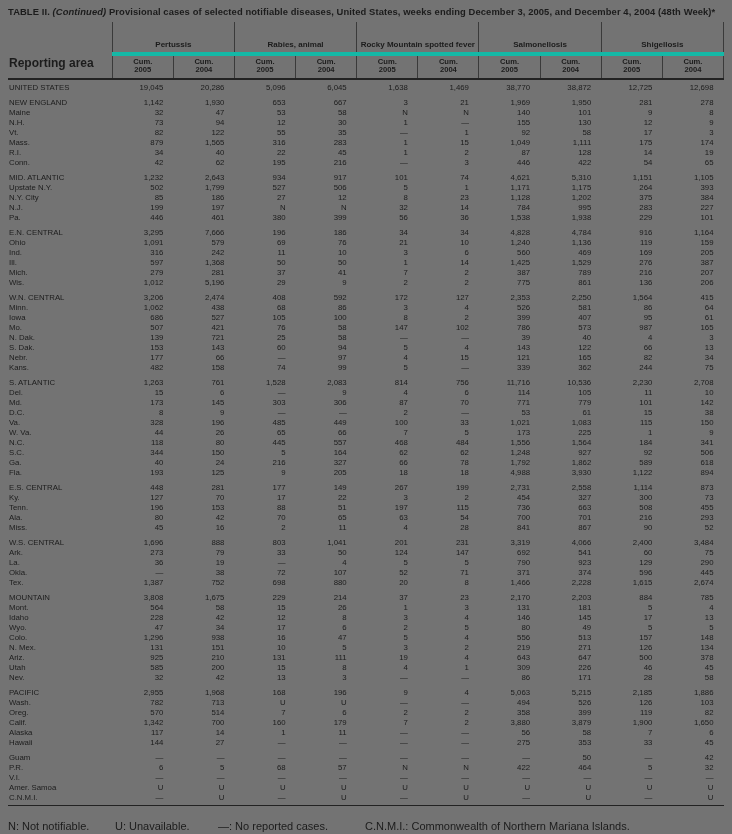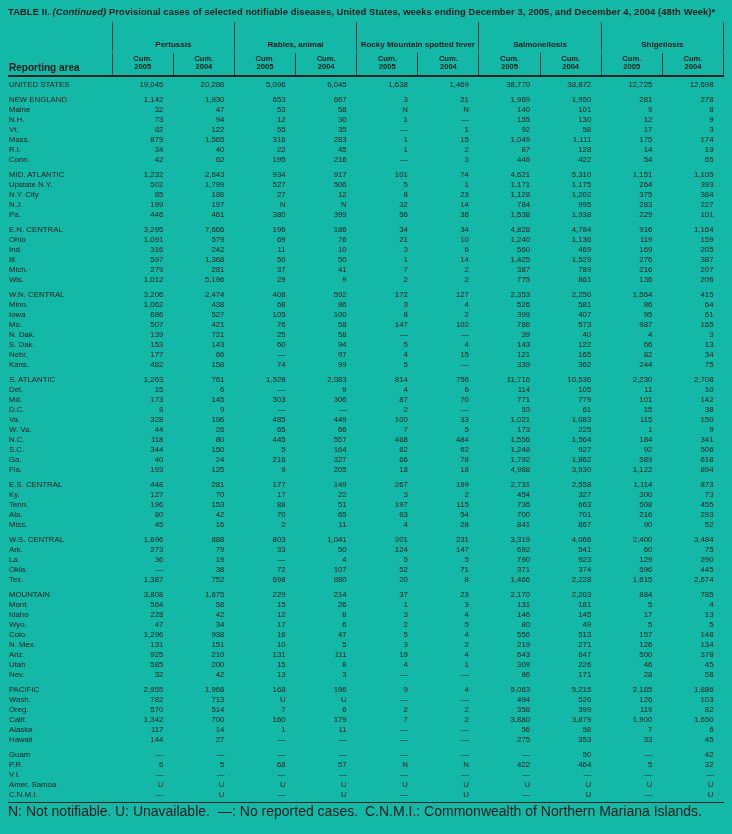--- a/index.html
+++ b/index.html
@@ -1,52 +1,52 @@
 <!DOCTYPE html>
 <html><head>
 <meta charset="utf-8">
 <style>
   html,body{margin:0;padding:0;background:#e8e8e8;}
   .page{
     width:732px;height:834px;box-sizing:border-box;
-    background:#14b8a6;color:#1c1c1c;
+    background:#737373;color:#1c1c1c;
     font-family:"Liberation Sans","DejaVu Sans",sans-serif;
     padding:6px 8px 0 8px;overflow:hidden;
   }
   .title{font-weight:bold;font-size:9.4px;line-height:11.6px;letter-spacing:.1px;margin-bottom:4px;}
   .title .it{font-style:italic;}
   table.main{border-collapse:collapse;table-layout:fixed;width:716px;}
   thead th{font-weight:bold;padding:0;}
   th.area-h{
-    text-align:left;vertical-align:bottom;font-size:10px;
-    border-bottom:2.5px solid #222;padding:0 0 2px 1px;
+    text-align:left;vertical-align:bottom;font-size:12px;
+    border-bottom:2.5px solid #222;padding:0 0 8px 1px;
   }
   th.grp{
     font-size:8px;line-height:9.5px;text-align:center;vertical-align:bottom;
-    border-left:1px solid #3a3a3a;border-bottom:1px solid #14b8a6;
+    border-left:1px solid #3a3a3a;border-bottom:4px solid #14b8a6;
     padding:2px 3px 2px 3px;height:26px;
   }
   th.grp.last{border-right:1px solid #3a3a3a;}
   th.sub{
     font-size:7.6px;line-height:8.8px;vertical-align:middle;
     border-left:1px solid #3a3a3a;border-bottom:2.5px solid #222;
     padding:2px 0 3px 0;
   }
   th.sub.last{border-right:1px solid #3a3a3a;}
   tbody td{
     font-size:7.8px;line-height:10px;height:10px;
     white-space:nowrap;overflow:hidden;padding:0;
   }
   tbody td.area{text-align:left;padding-left:1px;}
   tbody td.num{text-align:right;padding-right:10px;}
   tbody tr.first td{padding-top:3px;}
   tbody tr.gap td{height:5px;line-height:5px;font-size:1px;}
   .footnotes{
     width:716px;border-top:1.5px solid #222;margin-top:2px;
-    padding-top:4px;font-size:14px;line-height:9.6px;
+    padding-top:16px;font-size:11px;line-height:9.6px;
   }
   .fn1 span{display:inline-block;}
   .fn-n{width:107px;}
   .fn-u{width:103px;}
   .fn-dash{width:147px;}
   .fn2{padding-left:2px;}
 </style>
 </head>
 <body>
 

